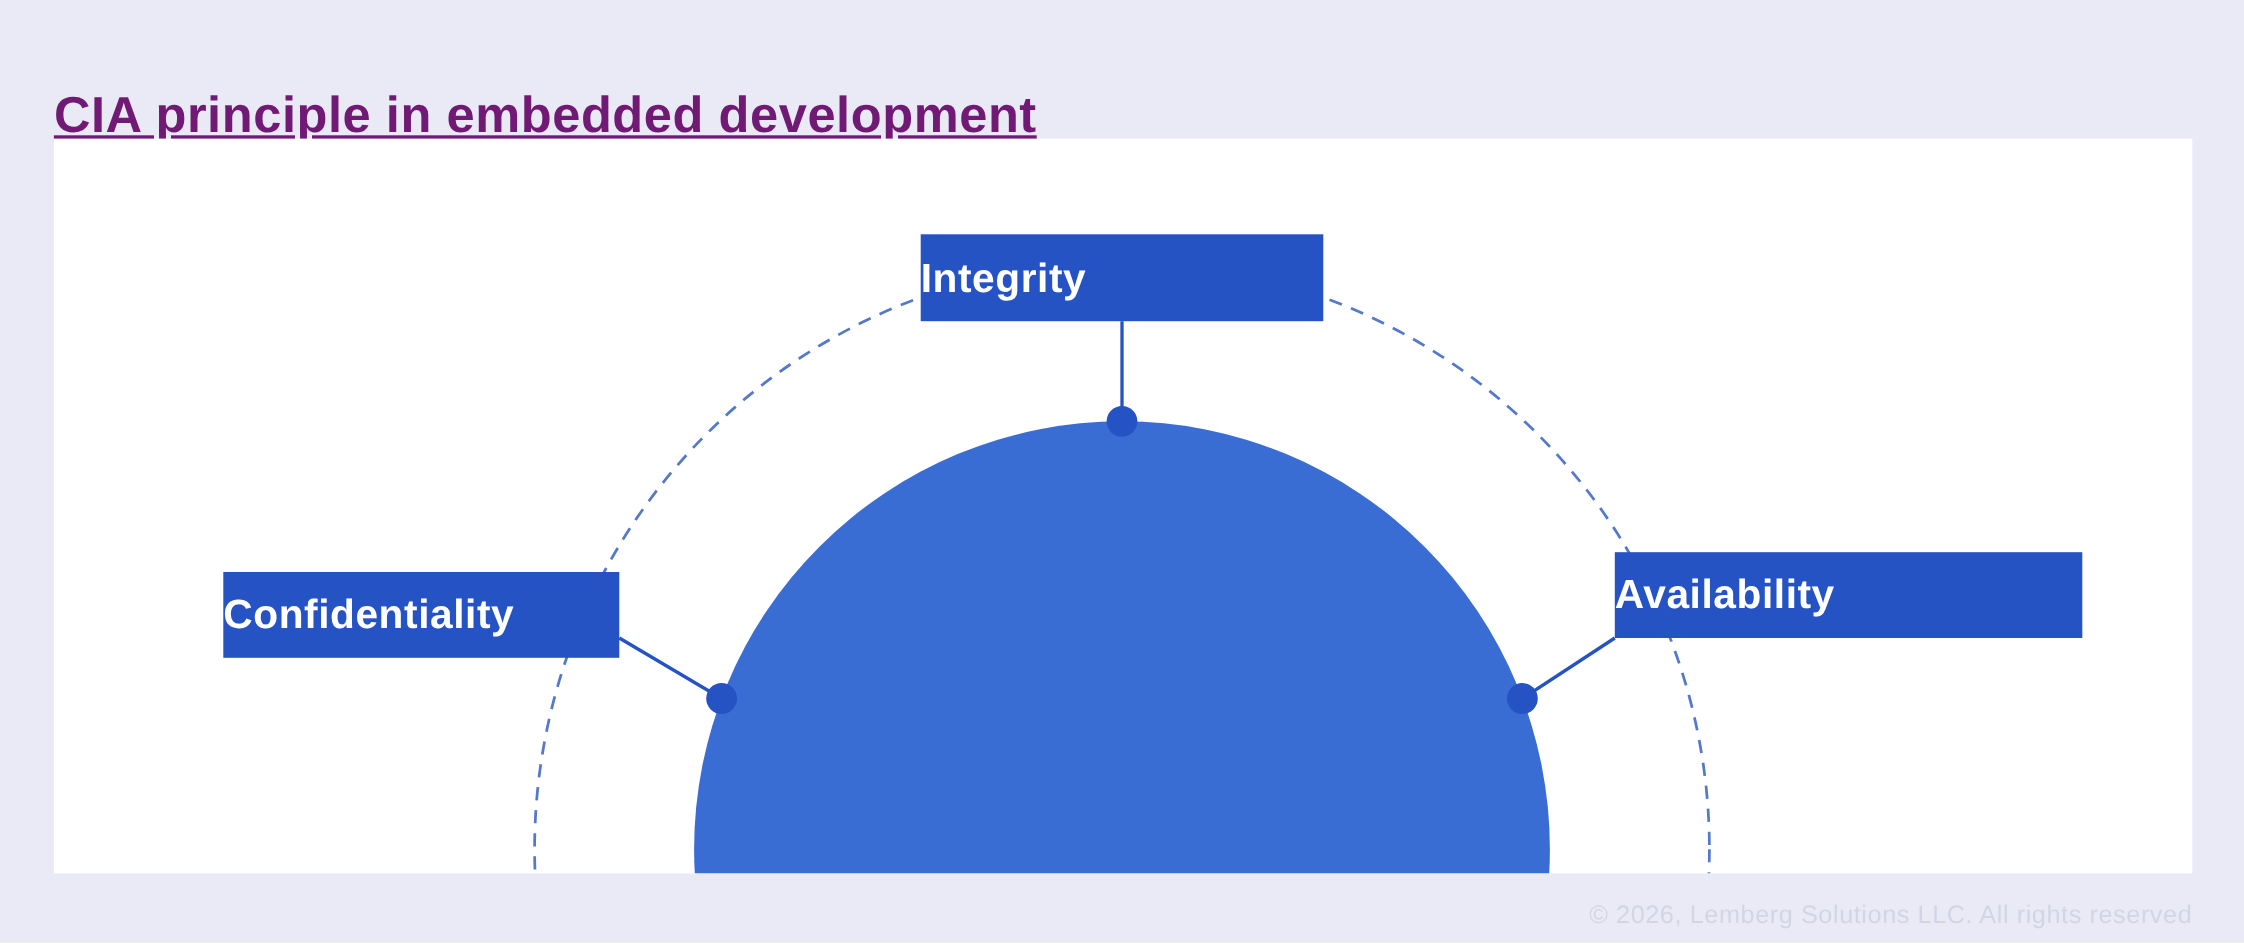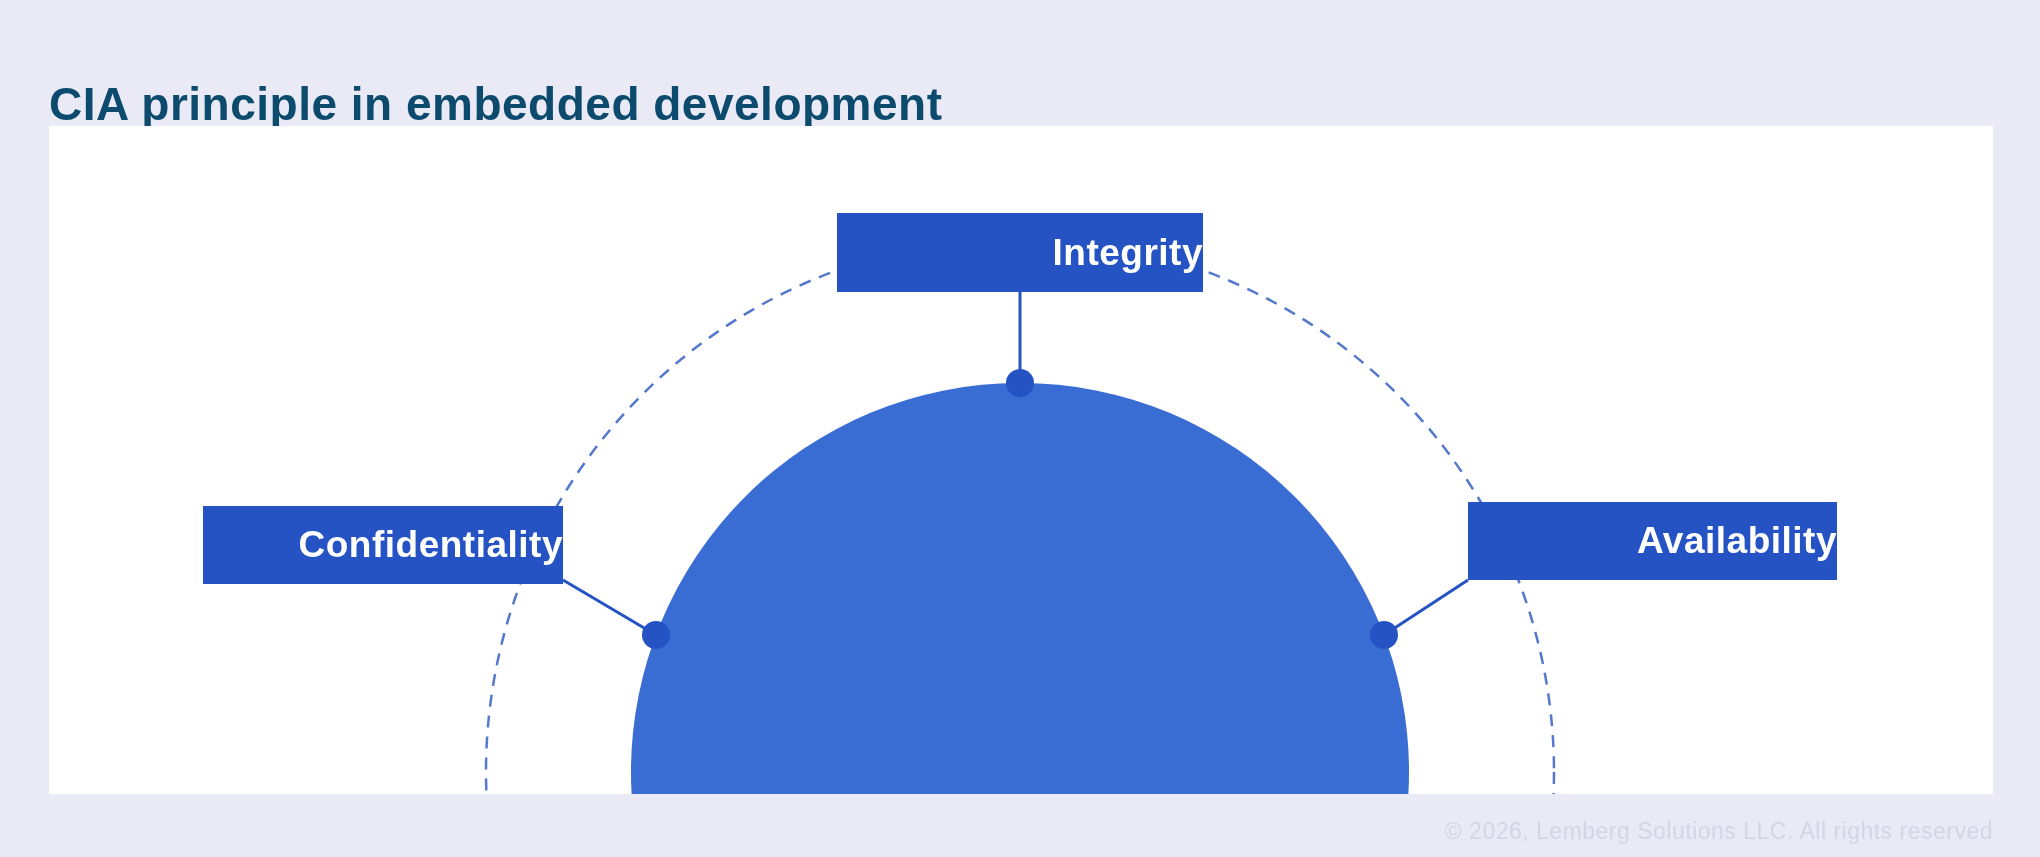--- a/index.html
+++ b/index.html
@@ -15,22 +15,23 @@
     font-family: "Liberation Sans", sans-serif;
   }
   .page-title {
     position: absolute;
     left: 49px;
     top: 50px;
     font-size: 46px;
     line-height: 1;
     font-weight: 800;
     letter-spacing: 0.5px;
-    color: #0c4a6e;
+    color: #701a75;
     white-space: nowrap;
+    text-decoration: underline;
   }
   .panel {
     position: absolute;
     left: 49px;
     top: 126px;
     width: 1944px;
     height: 668px;
     background: #FFFFFF;
     overflow: hidden;
   }
@@ -38,29 +39,29 @@
     position: absolute;
     left: 0;
     top: 0;
   }
   .node-box {
     position: absolute;
     background: #2553C4;
     color: #FFFFFF;
     display: flex;
     align-items: center;
-    justify-content: flex-end;
+    justify-content: flex-start;
     font-weight: 700;
     font-size: 37px;
     letter-spacing: 0.5px;
     z-index: 3;
   }
   .node-integrity      { left: 788px;  top: 87px;  width: 366px; height: 79px; }
-  .node-confidentiality{ left: 154px;  top: 380px; width: 360px; height: 78px; }
-  .node-availability   { left: 1419px; top: 376px; width: 369px; height: 78px; }
+  .node-confidentiality{ left: 154px;  top: 394px; width: 360px; height: 78px; }
+  .node-availability   { left: 1419px; top: 376px; width: 425px; height: 78px; }
   .center-label {
     position: absolute;
     left: 721px;
     top: 492px;
     width: 500px;
     height: 44px;
     display: flex;
     align-items: center;
     justify-content: center;
     color: #FFFFFF;

